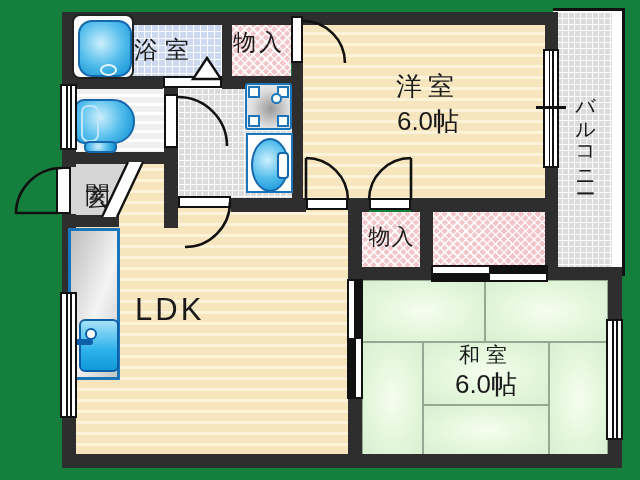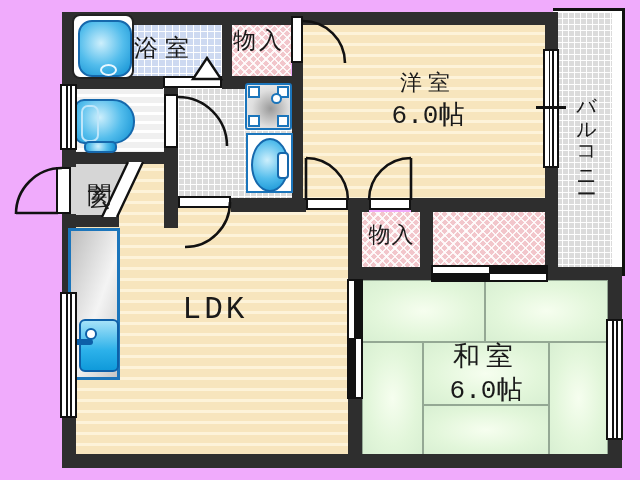--- a/index.html
+++ b/index.html
@@ -1,17 +1,17 @@
 <!DOCTYPE html>
 <html><head>
 <meta charset="utf-8">
 <style>
   html,body{margin:0;padding:0;background:#fff;}
-  #plan{position:relative;width:640px;height:480px;background:#f0abfc;overflow:hidden;
-        font-family:Liberation Mono, monospace;}
+  #plan{position:relative;width:640px;height:480px;background:#15803d;overflow:hidden;
+        font-family:Liberation Sans, sans-serif;}
   .abs{position:absolute;}
   
   .floor{position:absolute;z-index:10;}
   .f-cream{background:repeating-linear-gradient(180deg,#f7e5bd 0 8px,#fdf3d9 8px 11px);}
   .f-bath{background-color:#cdd9f1;
     background-image:linear-gradient(rgba(255,255,255,.95) 1px,transparent 1px),
                      linear-gradient(90deg,rgba(255,255,255,.95) 1px,transparent 1px);
     background-size:7px 7px;}
   .f-gray{background-color:#dbdbdb;
     background-image:linear-gradient(rgba(255,255,255,.95) 1px,transparent 1px),
@@ -153,27 +153,27 @@
       <path d="M 411 158 L 411 200 M 411 158 A 42 42 0 0 0 369 200"></path>
     </g>
     <polygon points="207,58 193,79 221,79" fill="#fff" stroke="#111" stroke-width="2.4"></polygon>
     <polygon points="128,162 143,162 117,217 102,217" fill="#fff" stroke="none"></polygon>
     <path d="M 128 162 L 102 217 M 143 162 L 117 217" stroke="#111" stroke-width="2.4" fill="none"></path>
   </svg>
 
   <div class="lbl" style="left:134px;top:36px;font-size:24px;letter-spacing:7px;">浴室</div>
   <div class="lbl" style="left:233px;top:29px;font-size:23px;letter-spacing:3px;">物入</div>
   <div class="lbl" style="left:343px;top:72px;width:170px;text-align:center;">
-    <div style="font-size:22px;letter-spacing:6px;">洋室</div>
+    <div style="font-size:26px;letter-spacing:6px;">洋室</div>
     <div style="font-size:26px;margin-top:5px;">6.0帖</div>
   </div>
   <div class="lbl vert" style="left:574px;top:84px;height:160px;font-size:20px;letter-spacing:2px;">バルコニー</div>
   <div class="lbl vert" style="left:84px;top:165px;height:60px;font-size:24px;">玄関</div>
-  <div class="lbl" style="left:135px;top:292px;width:160px;text-align:center;">
+  <div class="lbl" style="left:135px;top:292px;width:160px;">
     <div style="font-size:31px;letter-spacing:3px;">LDK</div>
   </div>
   <div class="lbl" style="left:363px;top:224px;width:57px;text-align:center;font-size:22px;letter-spacing:1px;">物入</div>
   <div class="lbl" style="left:396px;top:343px;width:180px;text-align:center;">
-    <div style="font-size:27px;letter-spacing:6px;">和室</div>
+    <div style="font-size:21px;letter-spacing:6px;">和室</div>
     <div style="font-size:26px;margin-top:3px;">6.0帖</div>
   </div>
 
 </div>
 
 </body></html>

